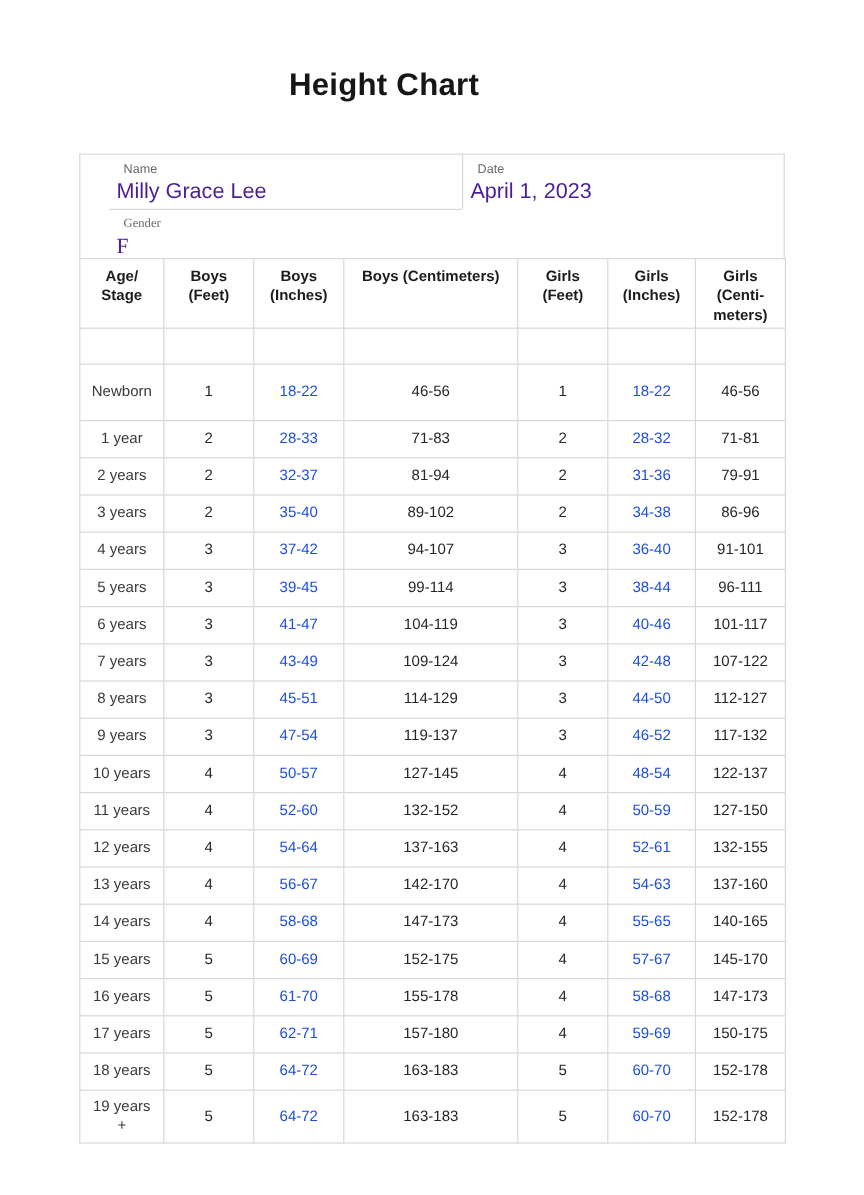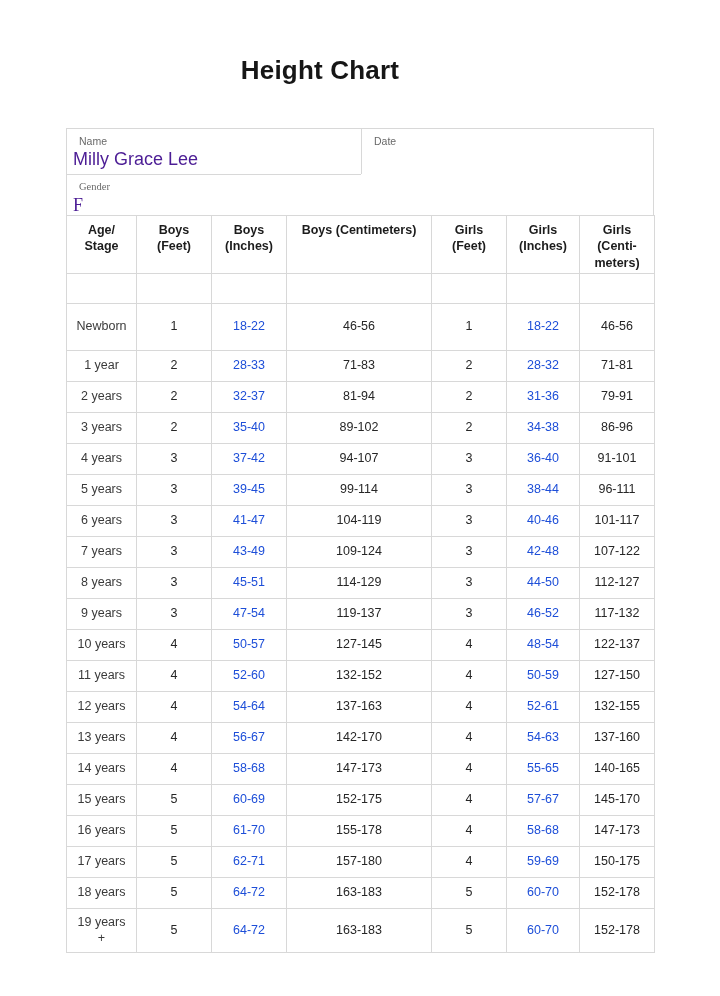--- a/index.html
+++ b/index.html
@@ -33,20 +33,21 @@
     width: 588px;
   }
   
   .form-grid {
     display: grid;
     grid-template-columns: 294px 294px;
     border: 1px solid #d8d8d8;
     border-bottom: none;
     box-sizing: border-box;
     width: 588px;
+    padding-left: 24px;
   }
   .form-cell {
     box-sizing: border-box;
     overflow: hidden;
   }
   .form-cell.r1 { height: 45px; }
   .form-cell.r2 { height: 41px; border-top: 1px solid #d8d8d8; font-family: Liberation Serif, serif; }
   .form-cell.c2 { border-left: 1px solid #d8d8d8; }
   .form-label {
     font-size: 10.5px;
@@ -103,20 +104,21 @@
 
 <div class="content">
 
   <div class="form-grid">
     <div class="form-cell r1 c1">
       <div class="form-label">Name</div>
       <div class="form-value">Milly Grace Lee</div>
     </div>
     <div class="form-cell r1 c2">
       <div class="form-label">Date</div>
+      <div class="form-value">April 1, 2023</div>
     </div>
     <div class="form-cell r2 c1">
       <div class="form-label">Gender</div>
       <div class="form-value">F</div>
     </div>
   </div>
 
   <table class="height-table">
     <colgroup>
       <col style="width:70px">

